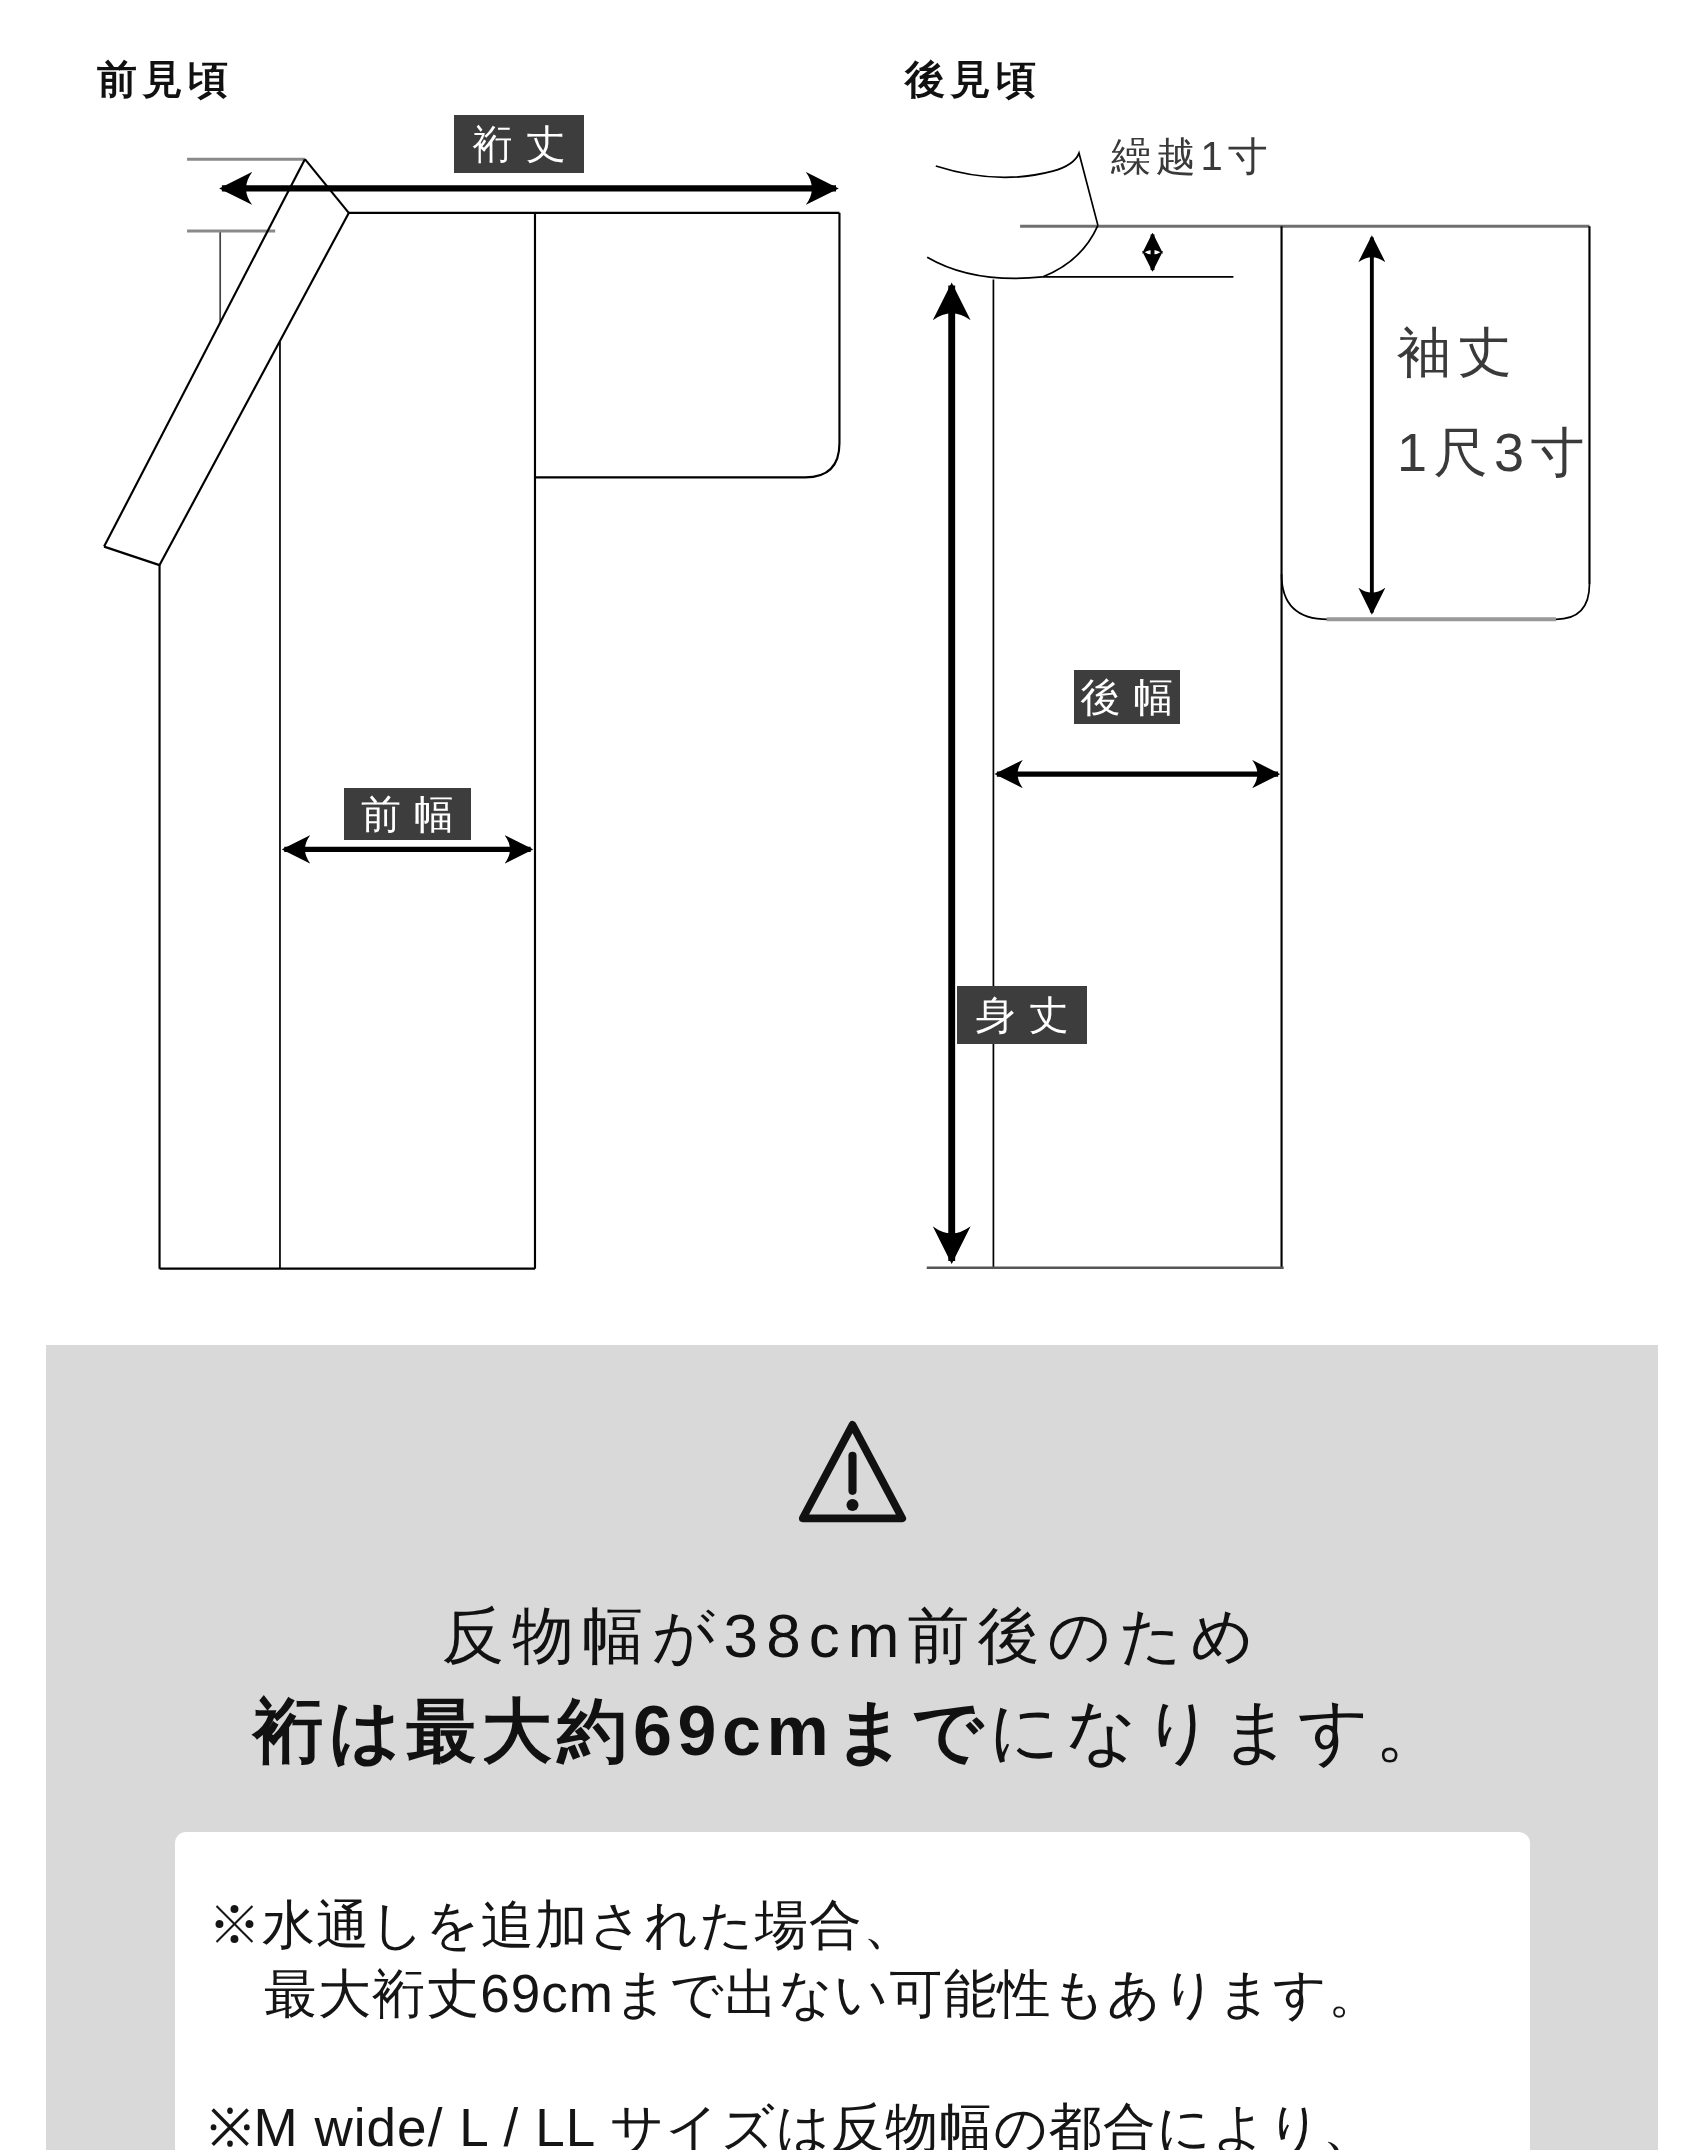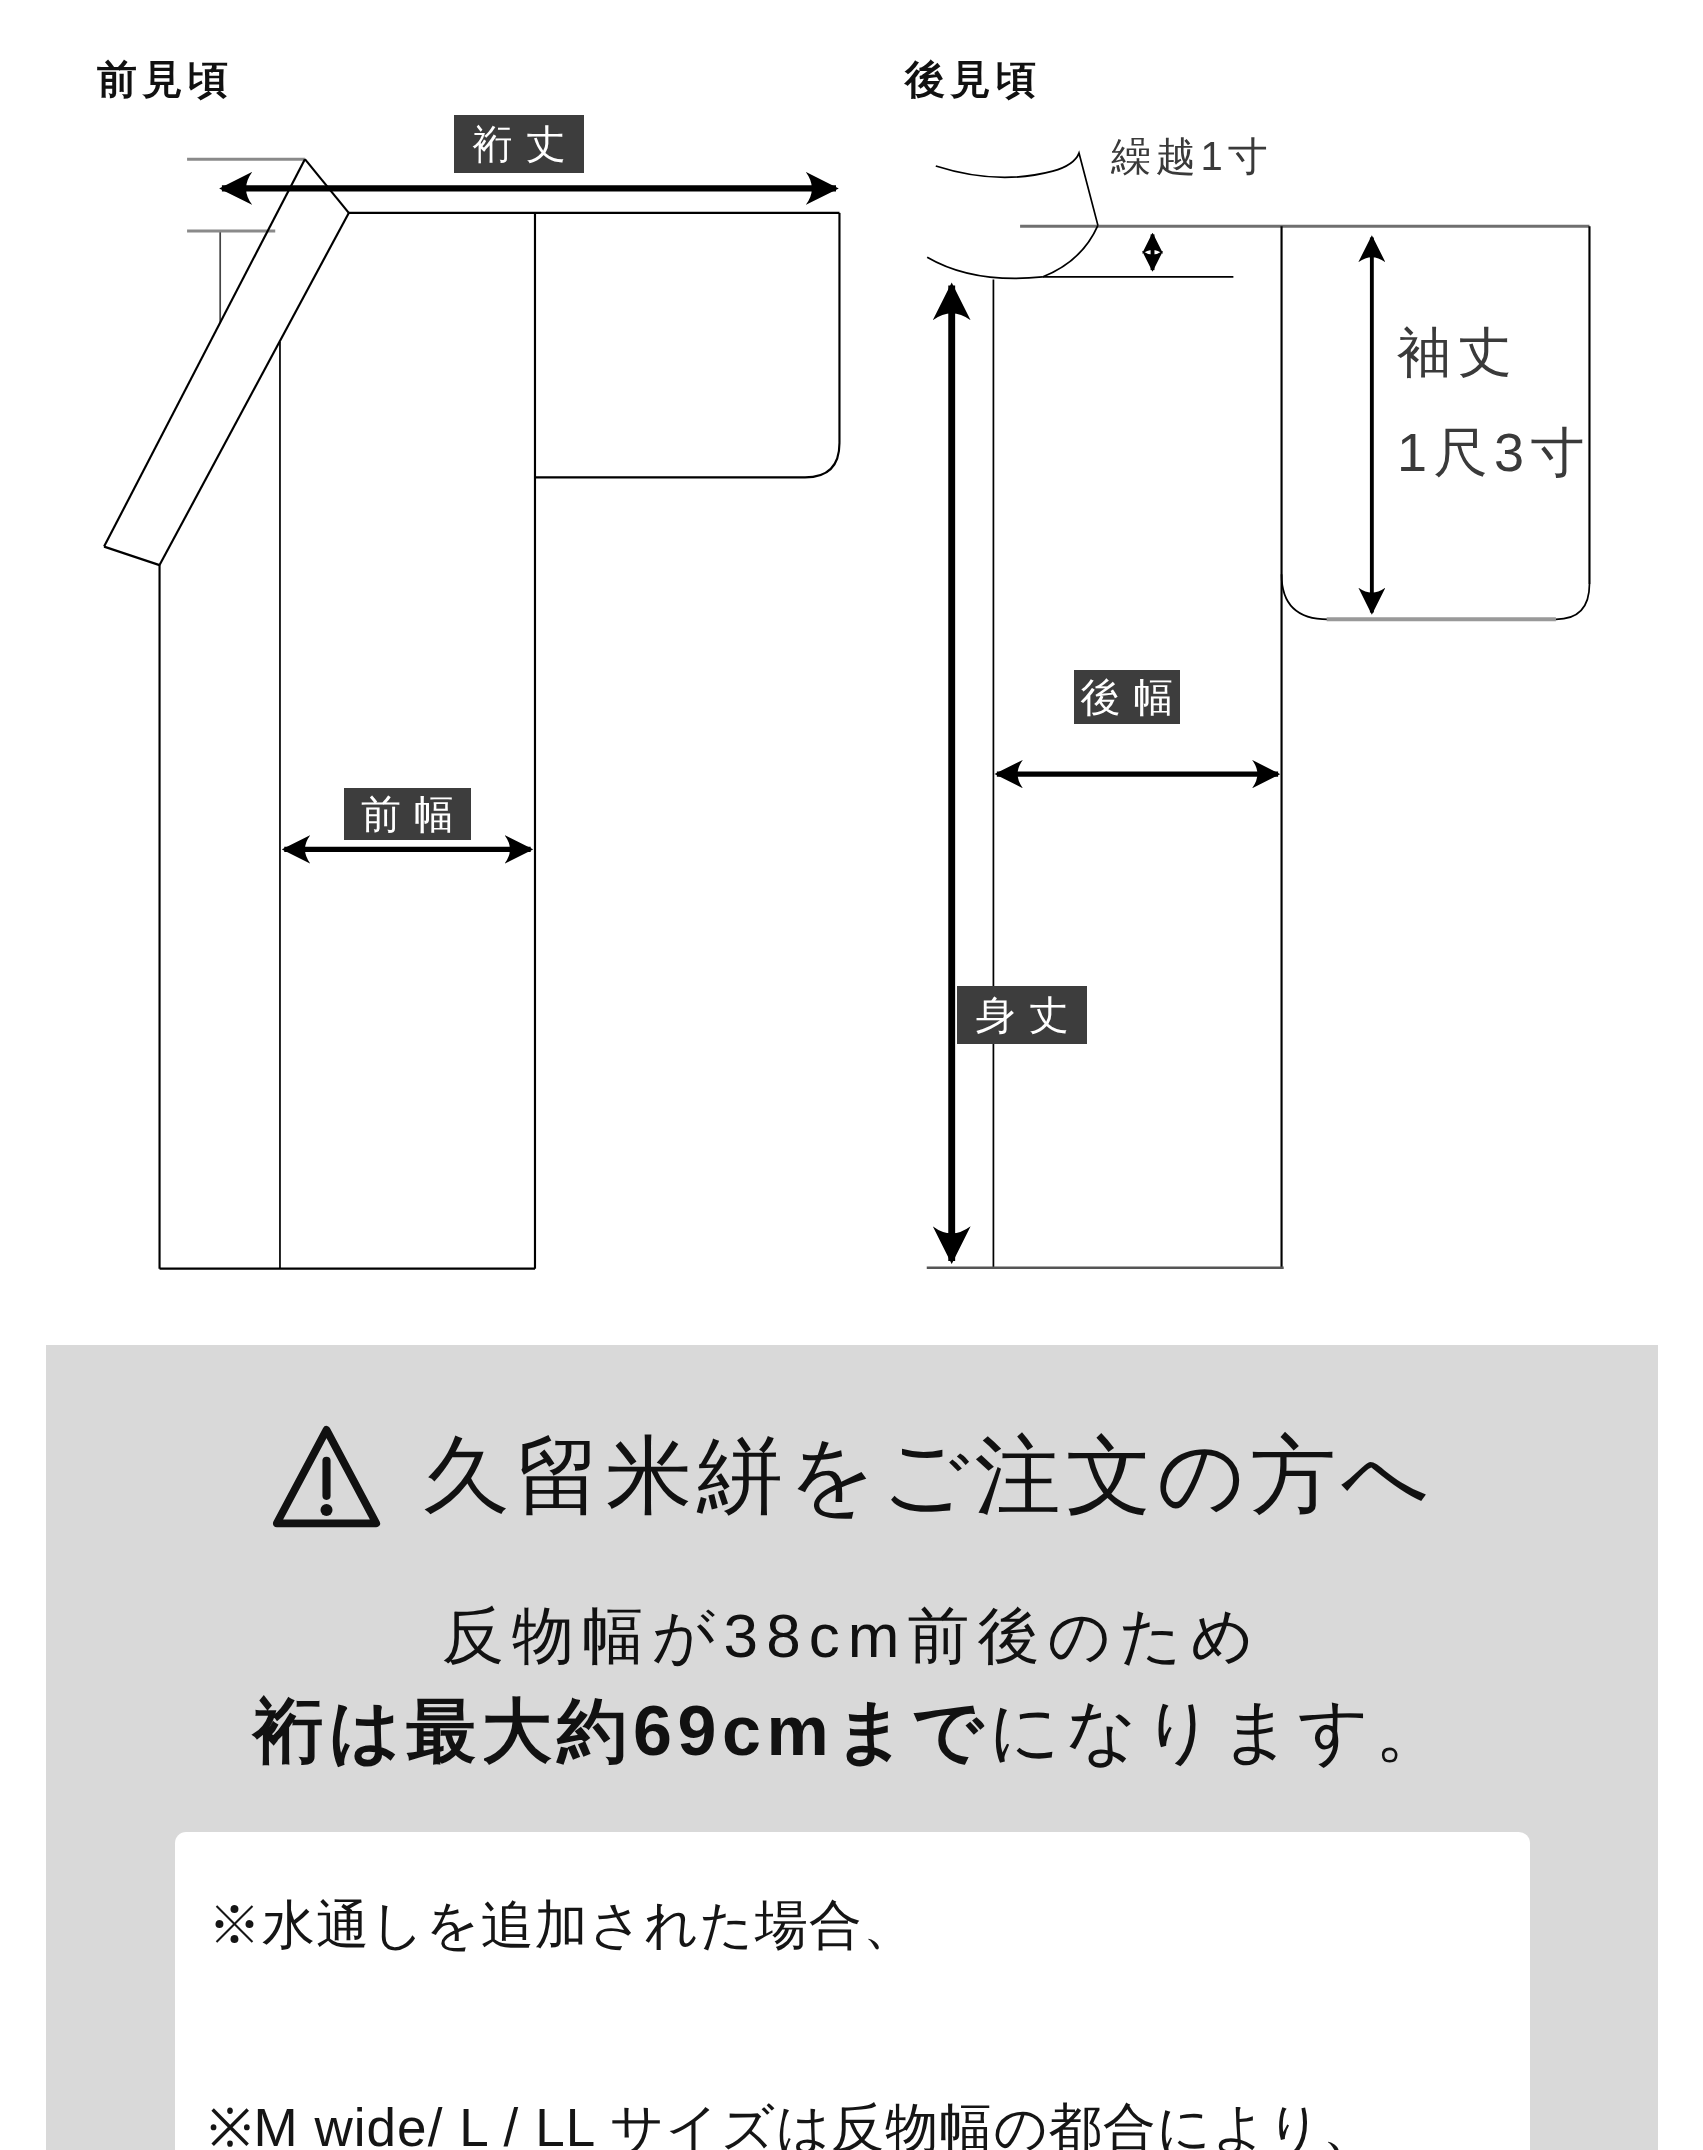--- a/index.html
+++ b/index.html
@@ -92,30 +92,30 @@
   </div>
 
   <div id="notice" class="abs" style="left:46px;top:1345px;width:1612px;height:987px;">
 
     <div class="abs heading-row" style="left:0;top:73px;width:1612px;">
       <svg width="113" height="108" viewBox="0 0 262 252">
         <path d="M131,16 L247,234 L15,234 Z" fill="none" stroke="#111" stroke-width="18" stroke-linejoin="round"></path>
         <line x1="131" y1="88" x2="131" y2="170" stroke="#111" stroke-width="19" stroke-linecap="round"></line>
         <circle cx="131" cy="203" r="14" fill="#111"></circle>
       </svg>
-      <div class="notice-heading">久留米絣をご注文の方へ</div>
     </div>
 
     <div class="abs notice-line1" style="left:0;top:249px;">反物幅が38cm前後のため</div>
 
     <div class="abs notice-line2" style="left:0;top:340px;">
       <span class="b">裄は最大約69cmまで</span><span>になります。</span>
     </div>
 
     <div id="note-box" class="abs" style="left:129px;top:487px;width:1355px;height:439px;">
       <div class="abs note-line" style="left:33px;top:60px;">※水通しを追加された場合、</div>
+      <div class="abs note-line" style="left:89px;top:129px;">最大裄丈69cmまで出ない可能性もあります。</div>
       <div class="abs note-line" style="left:33px;top:263px;">※M wide/ L / LL サイズは反物幅の都合により、</div>
 
     </div>
   </div>
 
 </div>
 
 
 </body></html>

